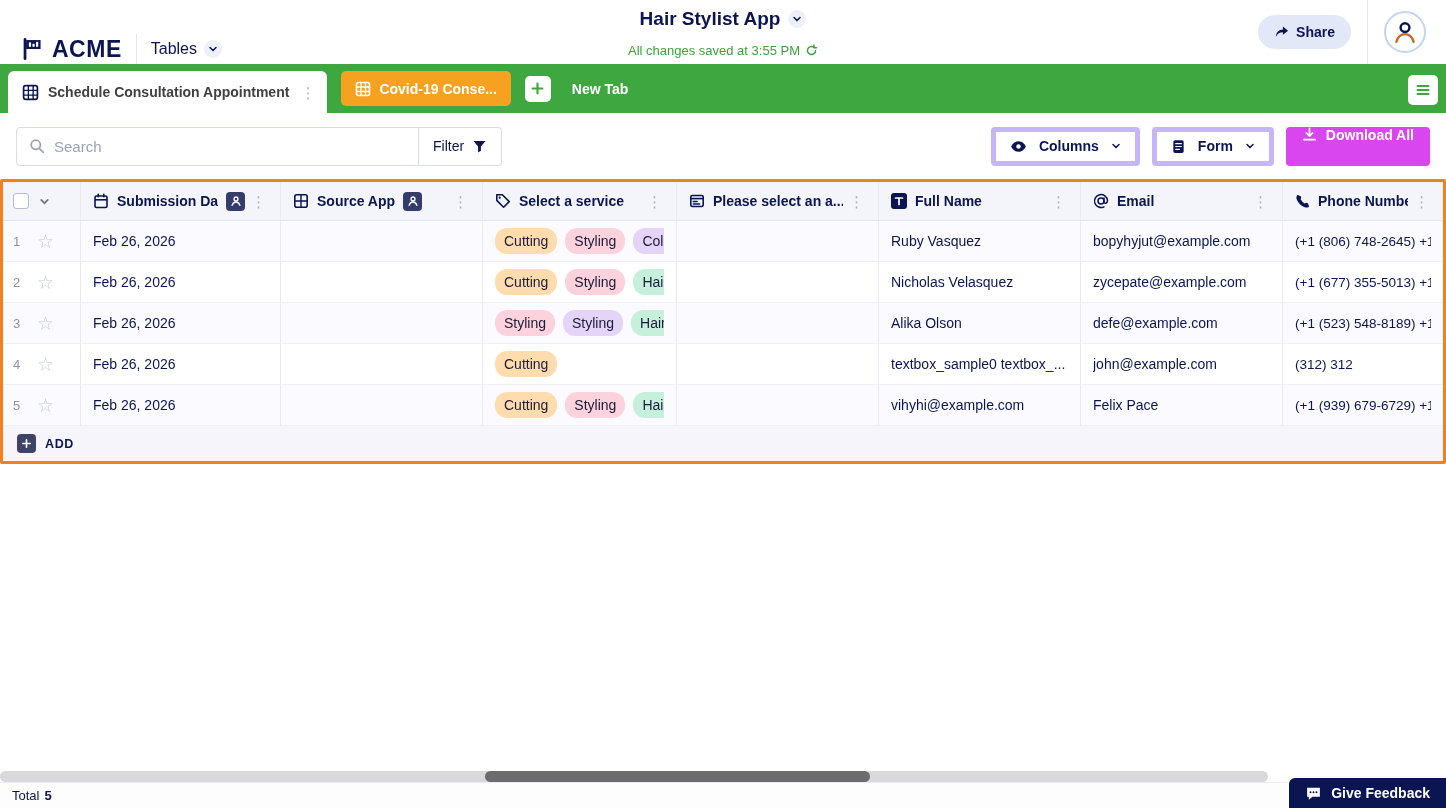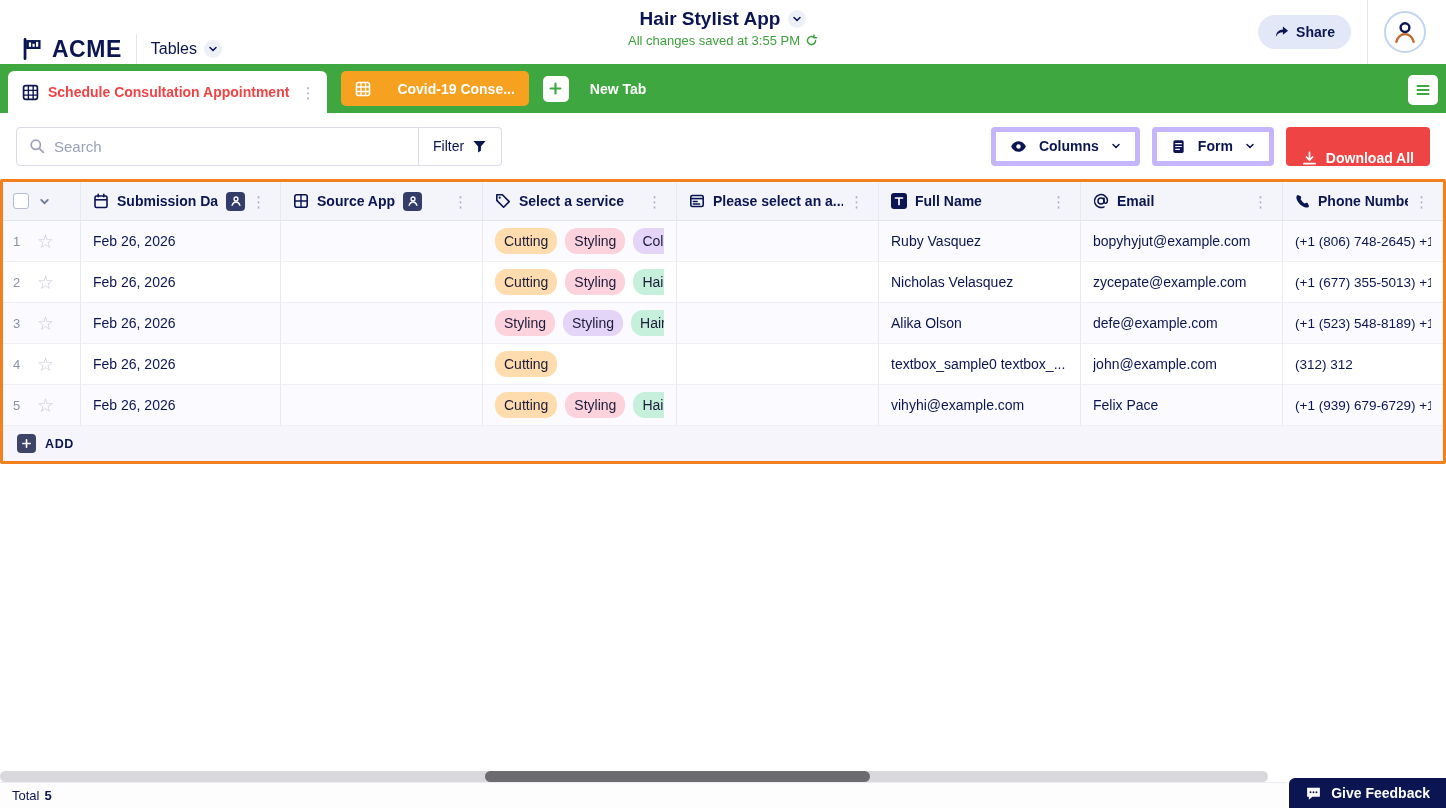--- a/index.html
+++ b/index.html
@@ -11,37 +11,37 @@
   .topbar { position:relative; height:64px; background:#fff; display:flex; align-items:flex-end; }
   .tb-left { display:flex; align-items:center; gap:14px; padding-left:22px; }
   .logo { display:flex; align-items:center; gap:8px; cursor:pointer; }
   .logo-text { font-size:23px; font-weight:800; letter-spacing:.5px; color:#0a1551; }
   .vdiv { width:1px; height:30px; background:#e3e4ee; }
   .tables-nav { display:flex; align-items:center; gap:7px; font-size:16px; color:#0a1551; cursor:pointer; }
   .chev-chip { width:18px; height:18px; border-radius:50%; background:#eef0f7; display:flex; align-items:center; justify-content:center; }
   .tb-center { position:absolute; left:0; right:0; top:8px; text-align:center; pointer-events:none; }
   .title-row { display:inline-flex; align-items:center; gap:8px; pointer-events:auto; cursor:pointer; }
   .title-row .t { font-size:19px; font-weight:700; color:#0a1551; }
-  .status { margin-top:3px; display:flex; align-items:center; justify-content:center; gap:5px;
+  .status { margin-top:13px; display:flex; align-items:center; justify-content:center; gap:5px;
     font-size:13px; color:#3ea23c; }
   .tb-right { margin-left:auto; display:flex; align-items:center; gap:16px; padding-right:20px; }
   .share-btn { display:flex; align-items:center; gap:7px; background:#e3e8f8; color:#0a1551;
     border:none; border-radius:18px; height:34px; padding:0 16px; font-size:14px; font-weight:600;
     font-family:inherit; cursor:pointer; }
   .avatar { width:42px; height:42px; border-radius:50%; border:2px solid #c3d4f1; background:#fff;
     display:flex; align-items:center; justify-content:center; cursor:pointer; }
 
   
   .greenbar { height:49px; background:#3ea740; display:flex; align-items:flex-end; position:relative; }
   .tab-active { margin-left:8px; height:42px; background:#fff; border-radius:6px 6px 0 0;
     display:flex; align-items:center; gap:9px; padding:0 10px 0 14px; cursor:pointer; }
-  .tab-active .lbl { font-size:14px; font-weight:700; color:#ef4444; white-space:nowrap; }
+  .tab-active .lbl { font-size:14px; font-weight:700; color:#404040; white-space:nowrap; }
   .kebab { color:#a8adc4; font-size:15px; line-height:1; letter-spacing:0; cursor:pointer; padding:0 2px; }
   .tab-orange { margin:0 0 7px 14px; height:35px; background:#f6a120; border-radius:5px;
-    display:flex; align-items:center; gap:26px; padding:0 14px; cursor:pointer; }
+    display:flex; align-items:center; gap:8px; padding:0 14px; cursor:pointer; }
   .tab-orange .lbl { font-size:14px; font-weight:700; color:#fff; white-space:nowrap; }
   .newtab { margin:0 0 7px 14px; height:35px; display:flex; align-items:center; gap:9px;
     background:transparent; border:none; cursor:pointer; font-family:inherit; }
   .newtab .plus { width:26px; height:26px; background:#fff; border-radius:5px; display:flex;
     align-items:center; justify-content:center; }
   .newtab .lbl { color:#fff; font-size:14px; font-weight:700;padding-left:12px; }
   .bar-menu { position:absolute; right:8px; bottom:8px; width:30px; height:30px; background:#fff;
     border-radius:5px; display:flex; align-items:center; justify-content:center; cursor:pointer; border:none; }
 
   
@@ -51,22 +51,22 @@
     display:flex; align-items:center; gap:9px; padding:0 12px; background:#fff; }
   .search-box input { border:none; outline:none; flex:1; font-size:15px; font-family:inherit; color:#0a1551; }
   .search-box input::placeholder { color:#9ba1b8; }
   .filter-btn { height:39px; border:1px solid #d9dbe8; border-left:none; border-radius:0 4px 4px 0;
     background:#fff; display:flex; align-items:center; gap:8px; padding:0 14px; font-size:14px;
     color:#0a1551; font-family:inherit; cursor:pointer; }
   .tb-actions { margin-left:auto; display:flex; align-items:center; gap:12px; }
   .wbtn { height:39px; border:5px solid #c4b5fd; border-radius:4px; background:#fff; display:flex;
     align-items:center; gap:12px; padding:0 14px; font-size:14px; font-weight:600; color:#0a1551;
     font-family:inherit; cursor:pointer; }
-  .dl-btn { height:39px; border:none; border-radius:4px; background:#ef4444; color:#fff; display:flex;
-    align-items:flex-end; gap:9px; padding:0 16px; font-size:14px; font-weight:600; font-family:inherit; cursor:pointer; }
+  .dl-btn { height:39px; border:none; border-radius:4px; background:#d946ef; color:#fff; display:flex;
+    align-items:flex-start; gap:9px; padding:0 16px; font-size:14px; font-weight:600; font-family:inherit; cursor:pointer; }
 
   
   .grid { border:3px solid #f2811d; border-radius:2px; background:#fff; width:1446px; }
   .trow { display:flex; }
   .cell { display:flex; align-items:center; border-right:1px solid #e9e9f2; padding:0 12px;
     overflow:hidden; white-space:nowrap; }
   .c0 { width:78px; padding:0 10px; }
   .c1 { width:200px; } .c2 { width:202px; } .c3 { width:194px; } .c4 { width:202px; }
   .c5 { width:202px; } .c6 { width:202px; } .c7 { width:160px; border-right:none; }
   .thead { background:#f4f4fb; border-bottom:1px solid #e3e4ee; }

